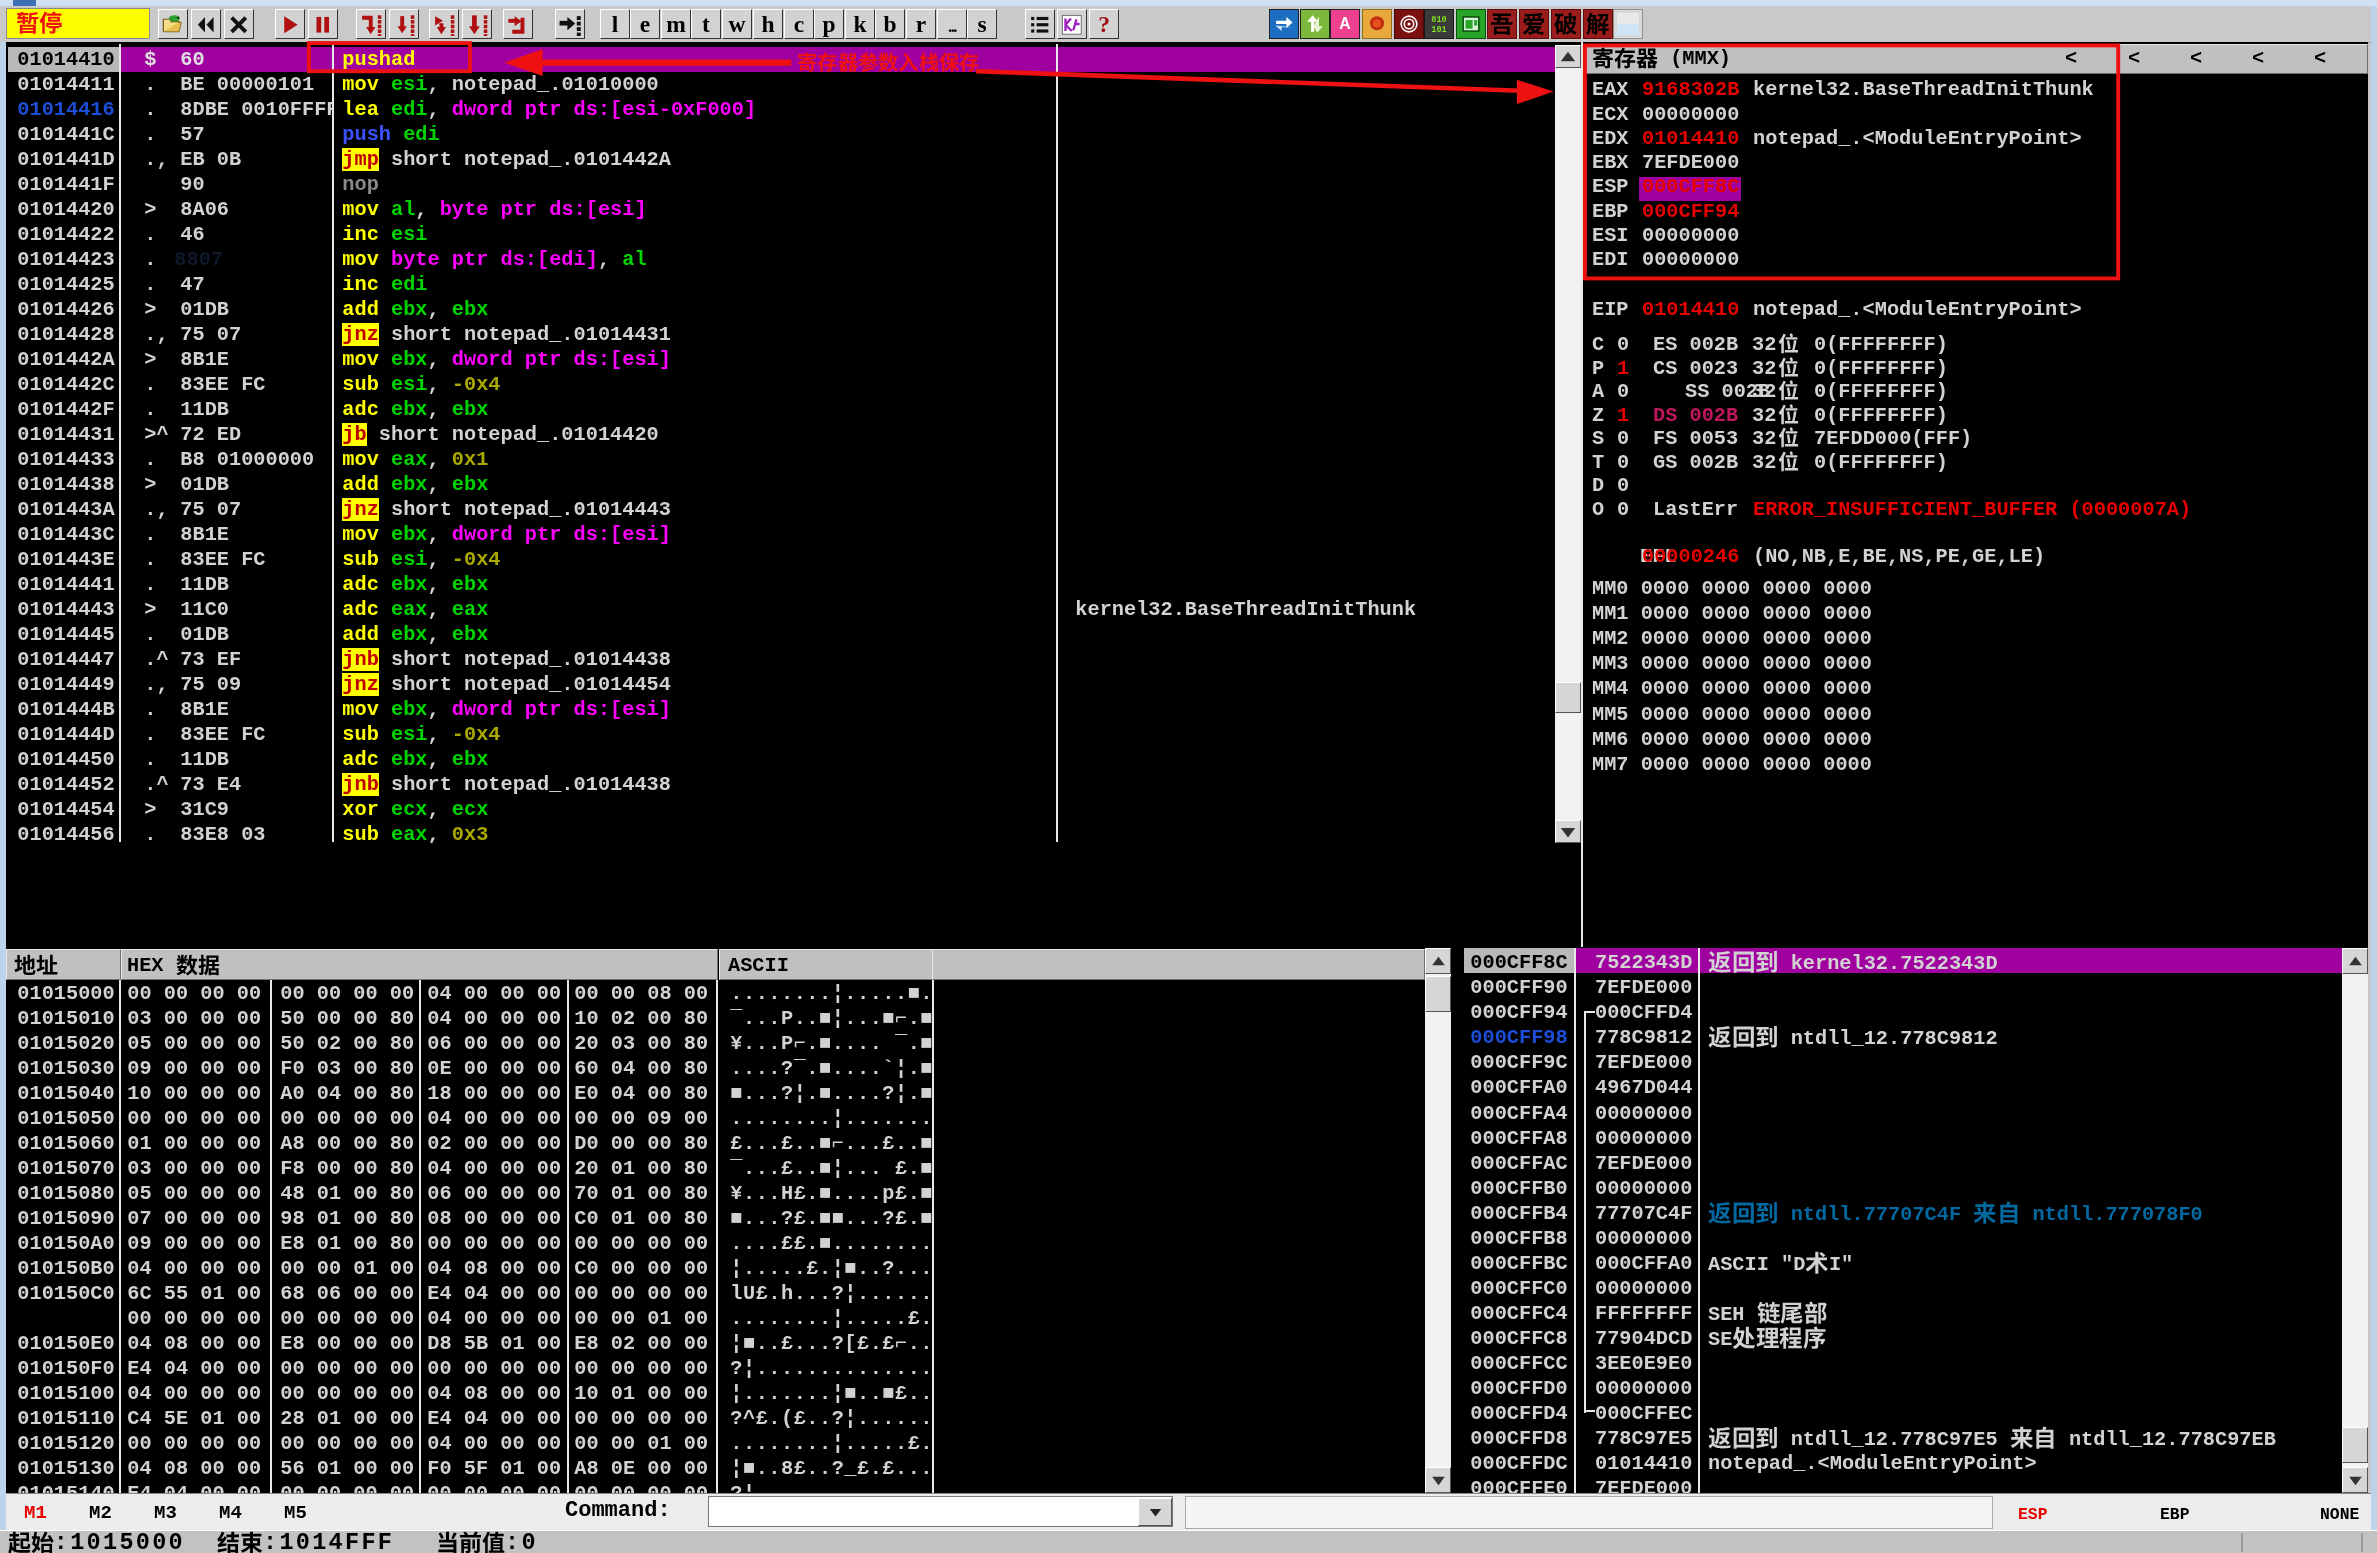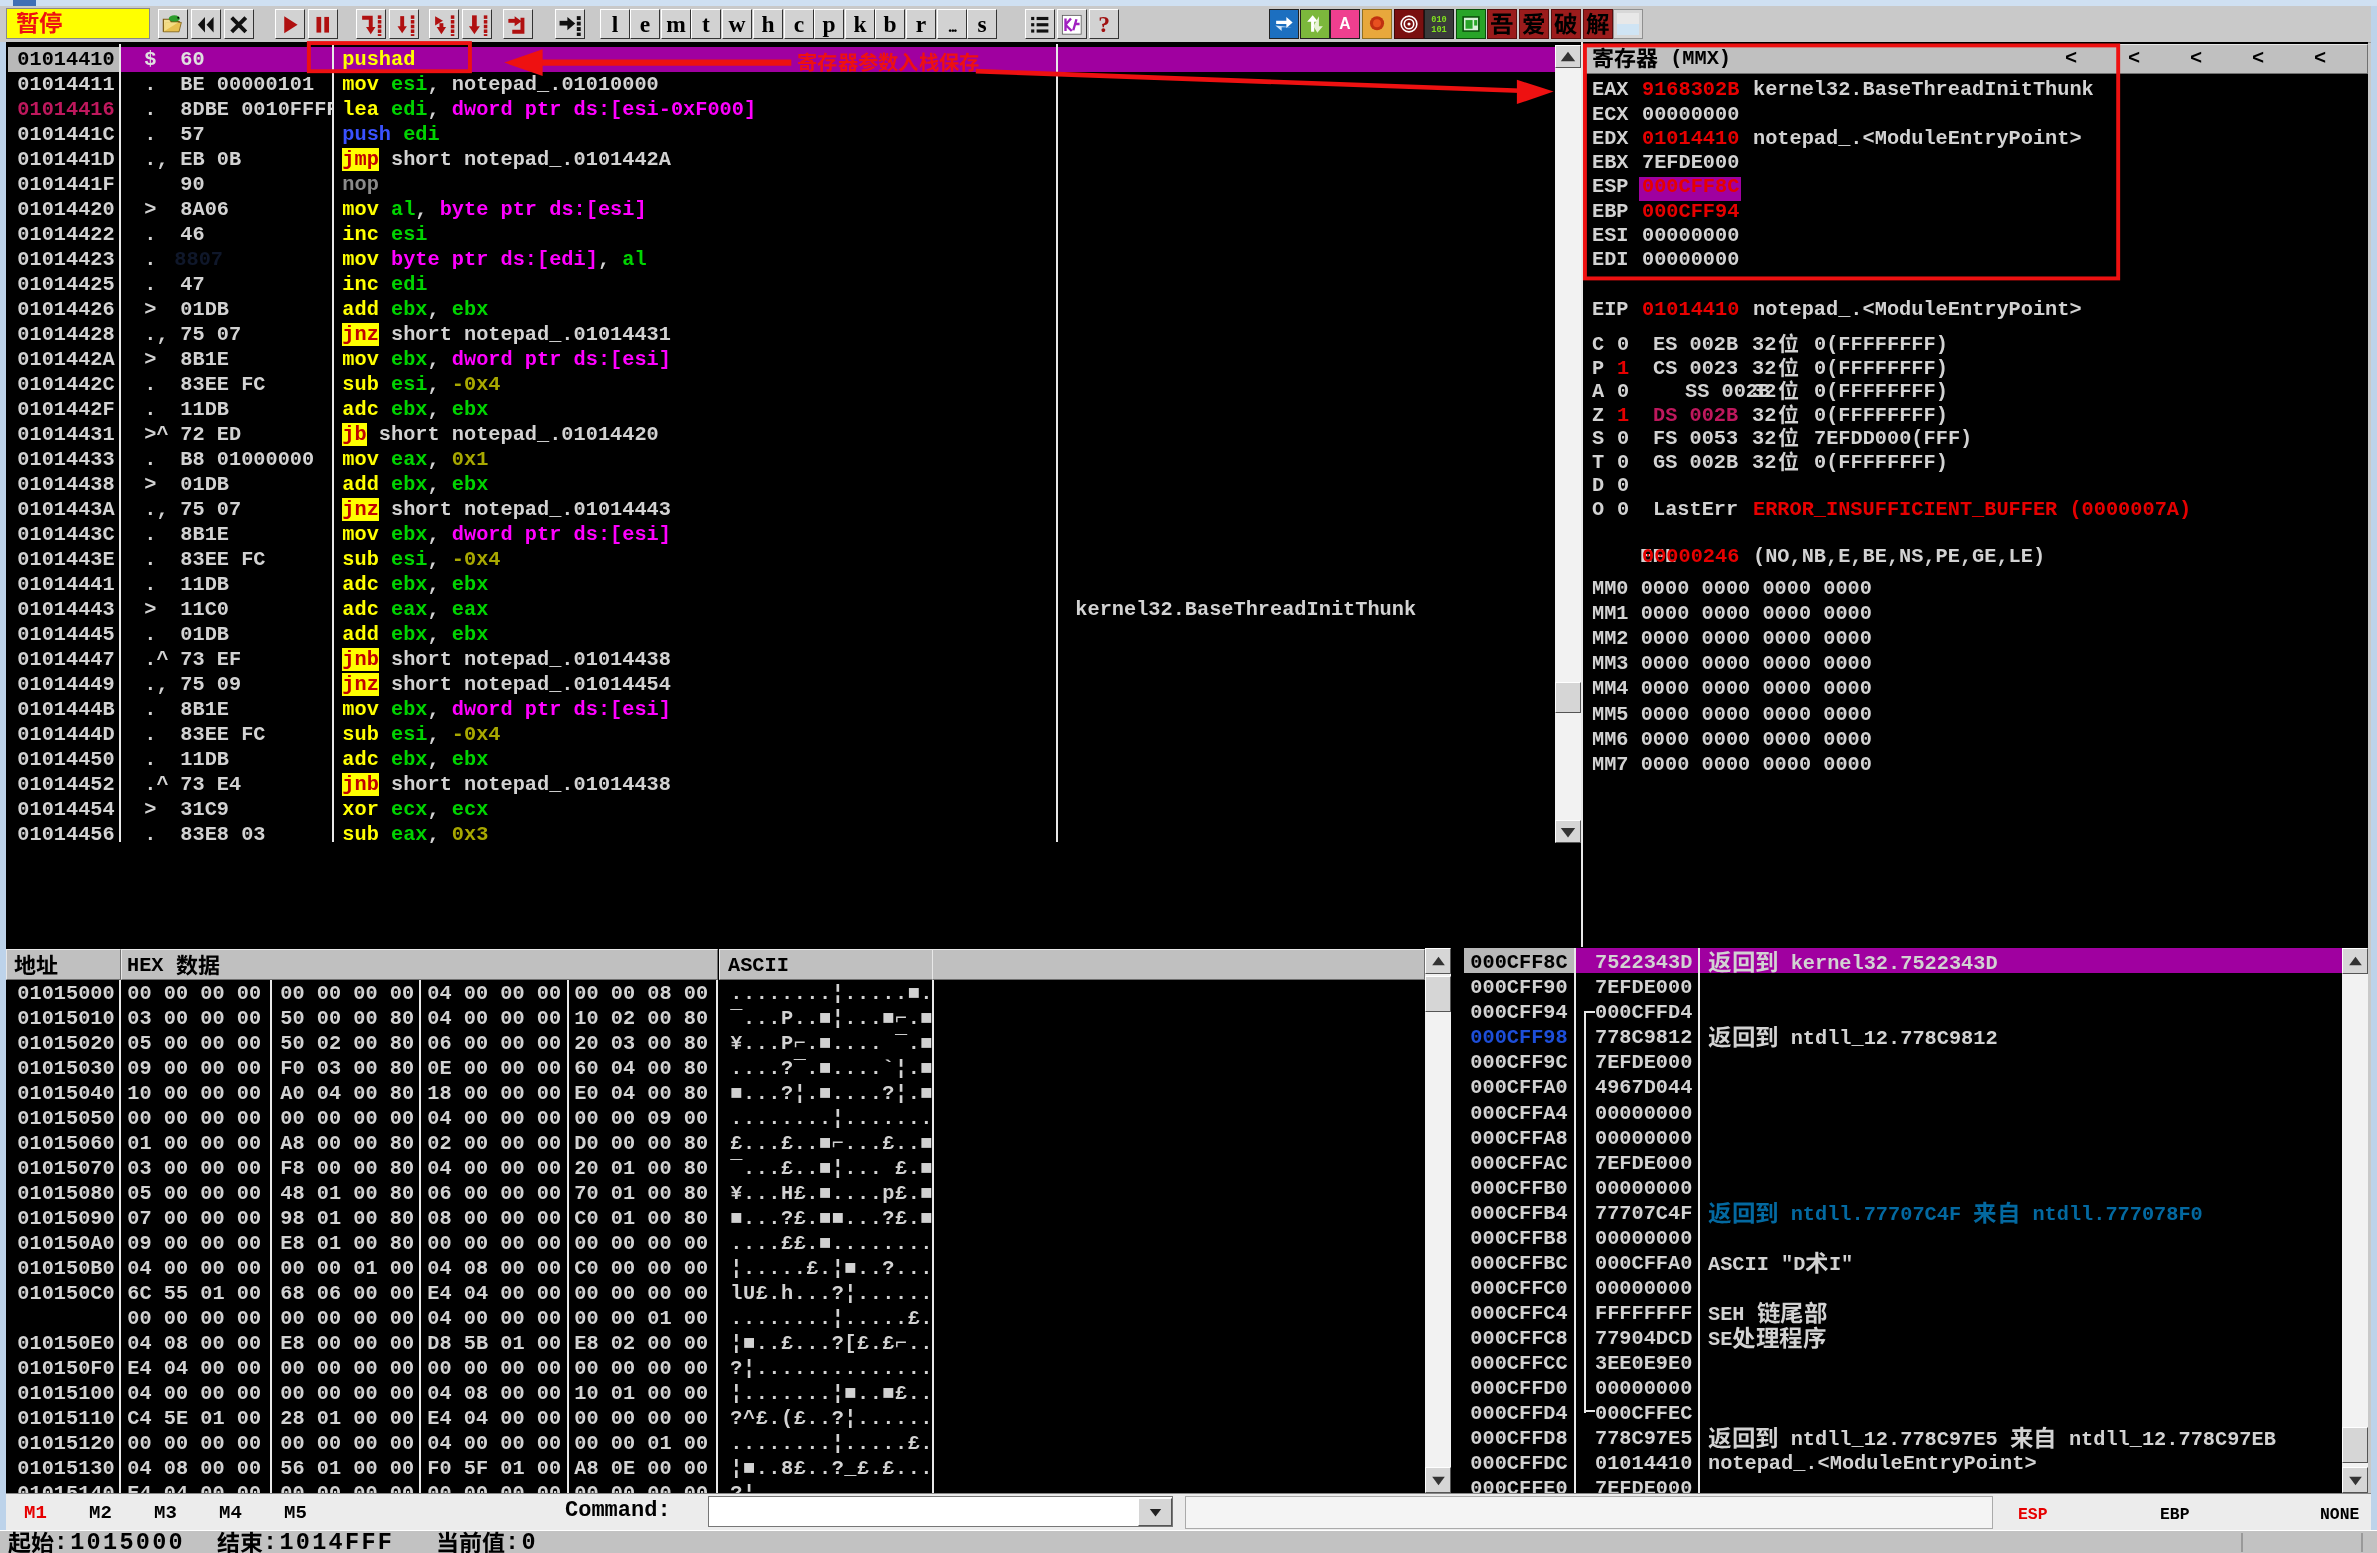--- a/index.html
+++ b/index.html
@@ -368,21 +368,21 @@
       <div class="abs" style="left:1.6px;top:4.7px;width:113px;height:25px;background:#b8b8b8"></div>
       <div class="abs" style="left:115px;top:4.7px;width:1434px;height:25px;background:#a000a0"></div>
       <div class="t" style="left:11px;top:4.7px;color:#000">01014410</div>
       <div class="t" style="left:138px;top:4.7px;color:#e0e0e0">$</div>
       <div class="t" style="left:174px;top:4.7px;color:#e0e0e0">60</div>
       <div class="t" style="left:336px;top:4.7px;color:#c8c8c8"><span style="color:#ffff00">pushad</span></div>
       <div class="t" style="left:11px;top:30px;color:#d2d2d2">01014411</div>
       <div class="t" style="left:138px;top:30px;color:#d2d2d2">.</div>
       <div class="t" style="left:174px;top:30px;color:#d2d2d2;width:153px;overflow:hidden">BE 00000101</div>
       <div class="t" style="left:336px;top:30px;color:#d2d2d2"><span style="color:#ffff00">mov </span><span style="color:#00d400">esi</span>, notepad_.01010000</div>
-      <div class="t" style="left:11px;top:55px;color:#be185d">01014416</div>
+      <div class="t" style="left:11px;top:55px;color:#1d4ed8">01014416</div>
       <div class="t" style="left:138px;top:55px;color:#d2d2d2">.</div>
       <div class="t" style="left:174px;top:55px;color:#d2d2d2;width:153px;overflow:hidden">8DBE 0010FFFF</div>
       <div class="t" style="left:336px;top:55px;color:#d2d2d2"><span style="color:#ffff00">lea </span><span style="color:#00d400">edi</span>, <span style="color:#ff00ff">dword ptr ds:[esi-0xF000]</span></div>
       <div class="t" style="left:11px;top:80px;color:#d2d2d2">0101441C</div>
       <div class="t" style="left:138px;top:80px;color:#d2d2d2">.</div>
       <div class="t" style="left:174px;top:80px;color:#d2d2d2;width:153px;overflow:hidden">57</div>
       <div class="t" style="left:336px;top:80px;color:#d2d2d2"><span style="color:#3a52ff">push </span><span style="color:#00d400">edi</span></div>
       <div class="t" style="left:11px;top:105px;color:#d2d2d2">0101441D</div>
       <div class="t" style="left:138px;top:105px;color:#d2d2d2">.,</div>
       <div class="t" style="left:174px;top:105px;color:#d2d2d2;width:153px;overflow:hidden">EB 0B</div>

